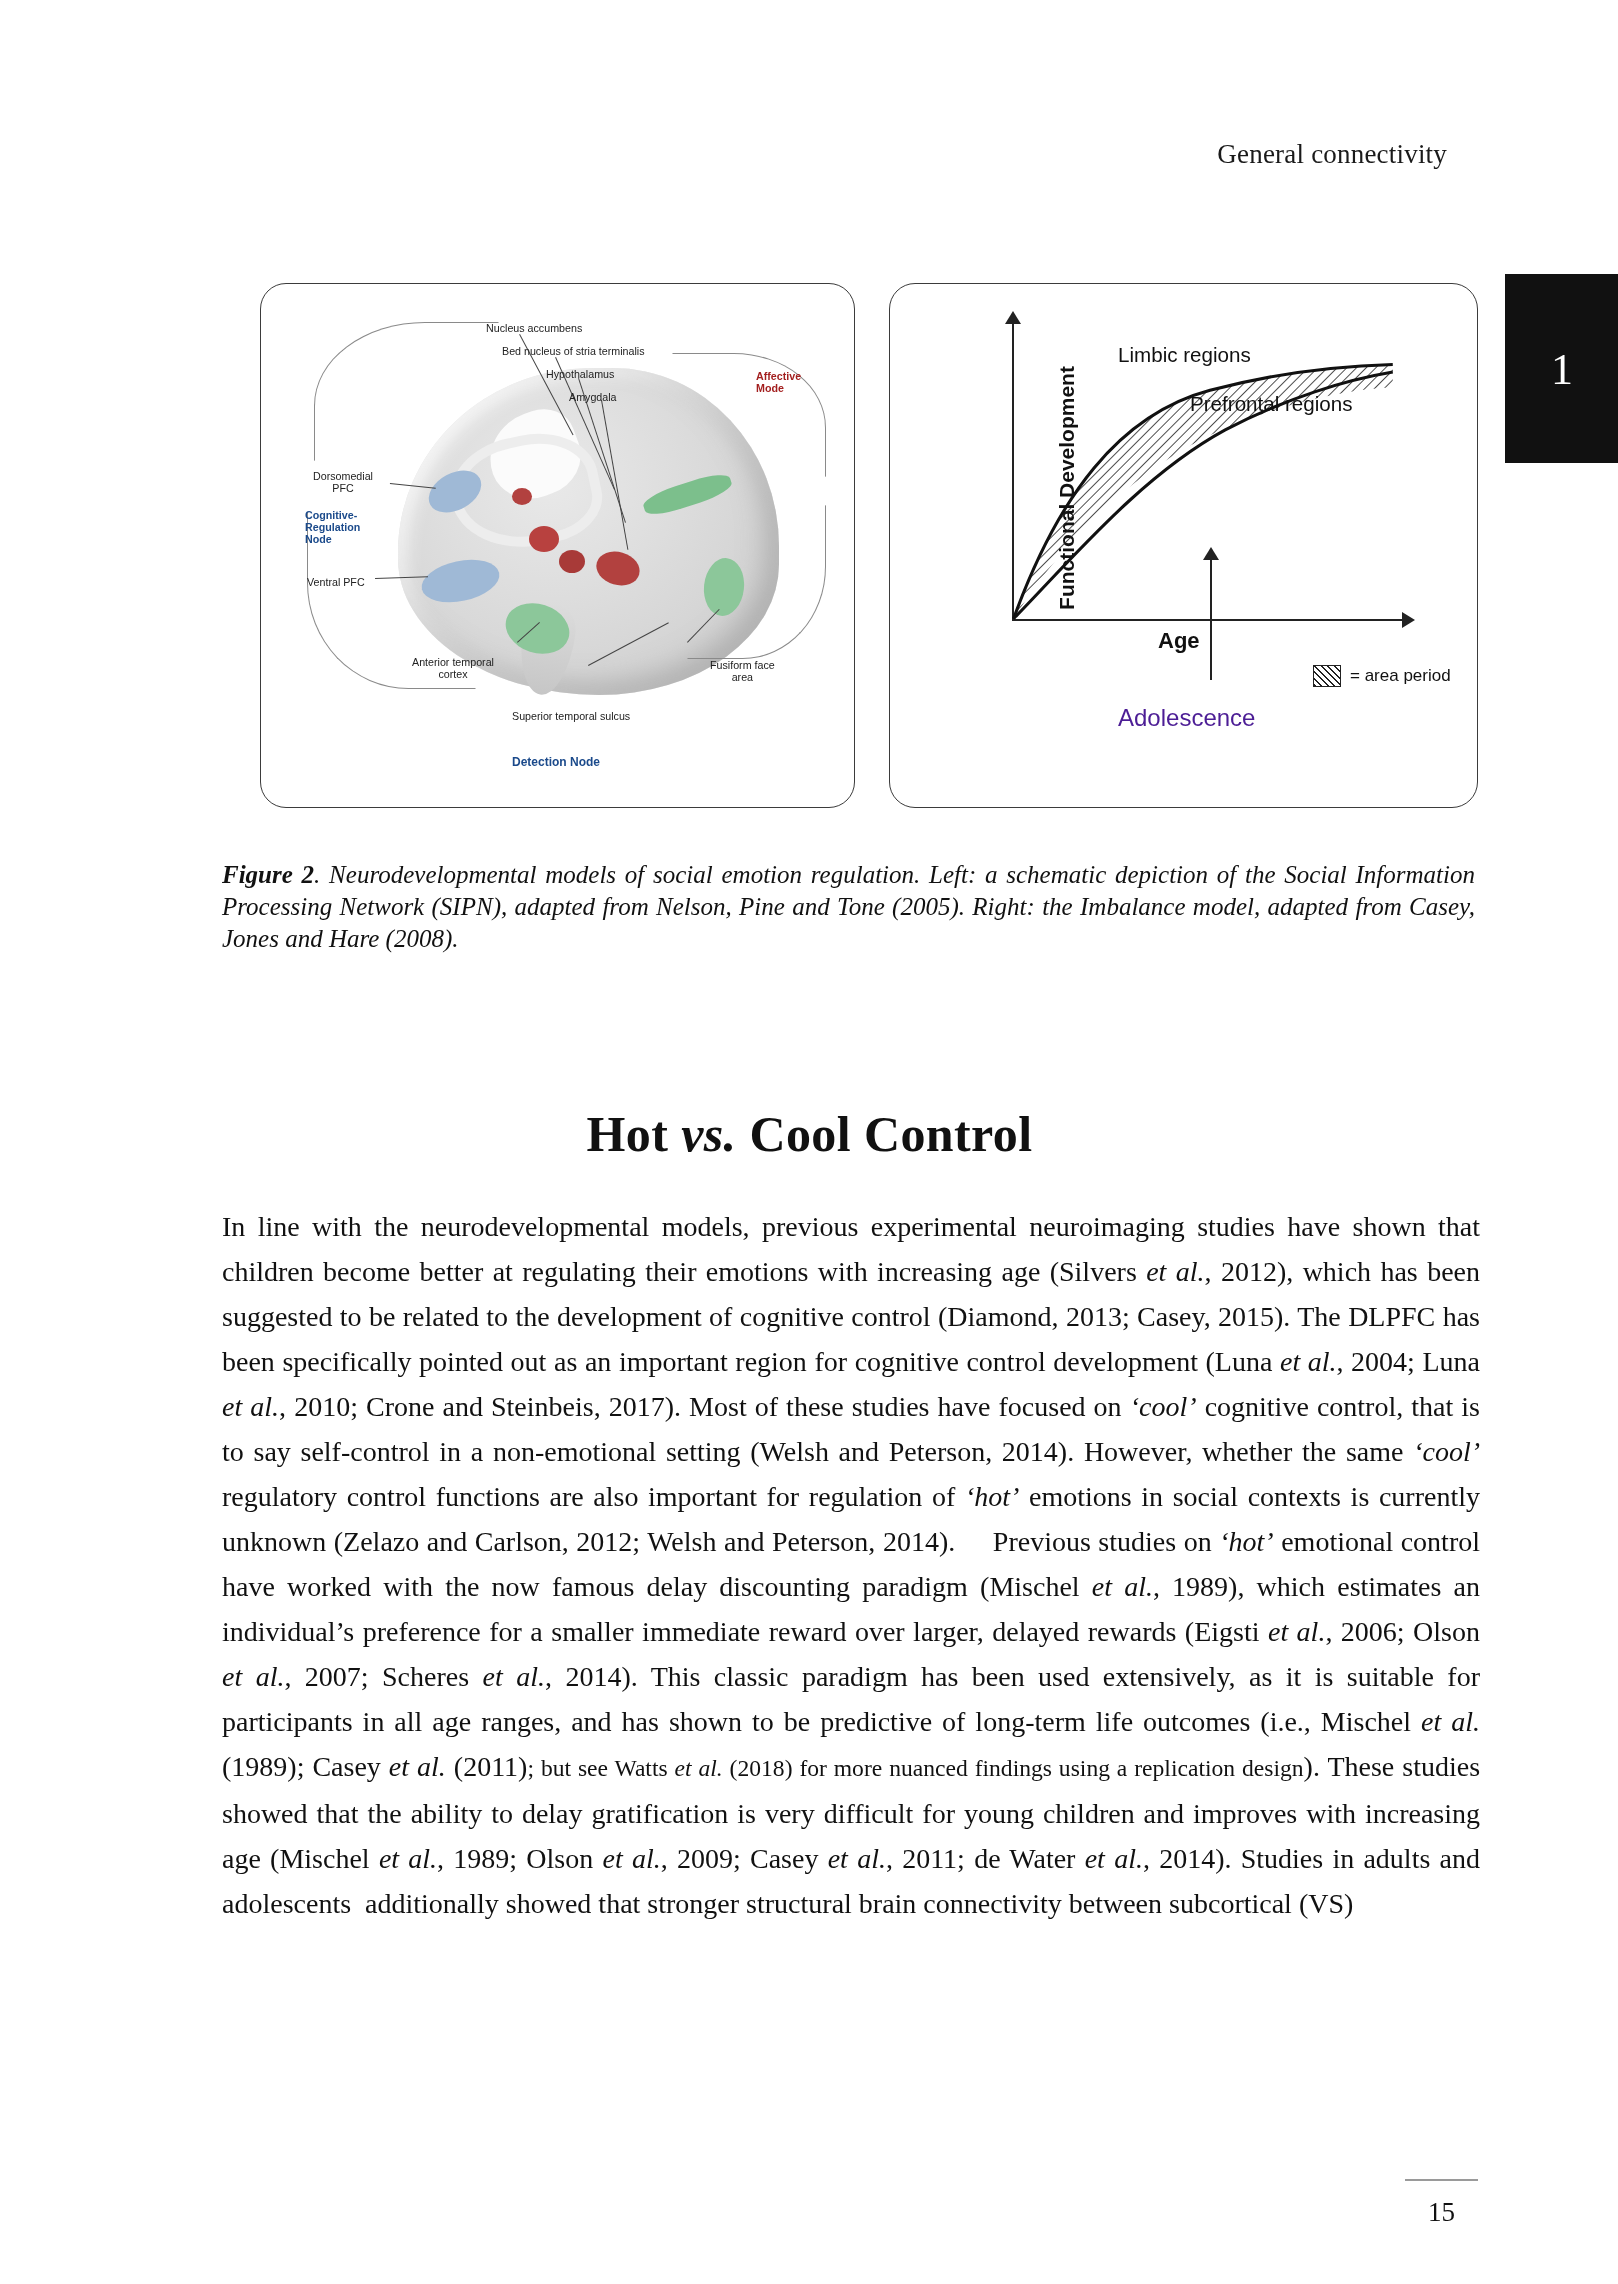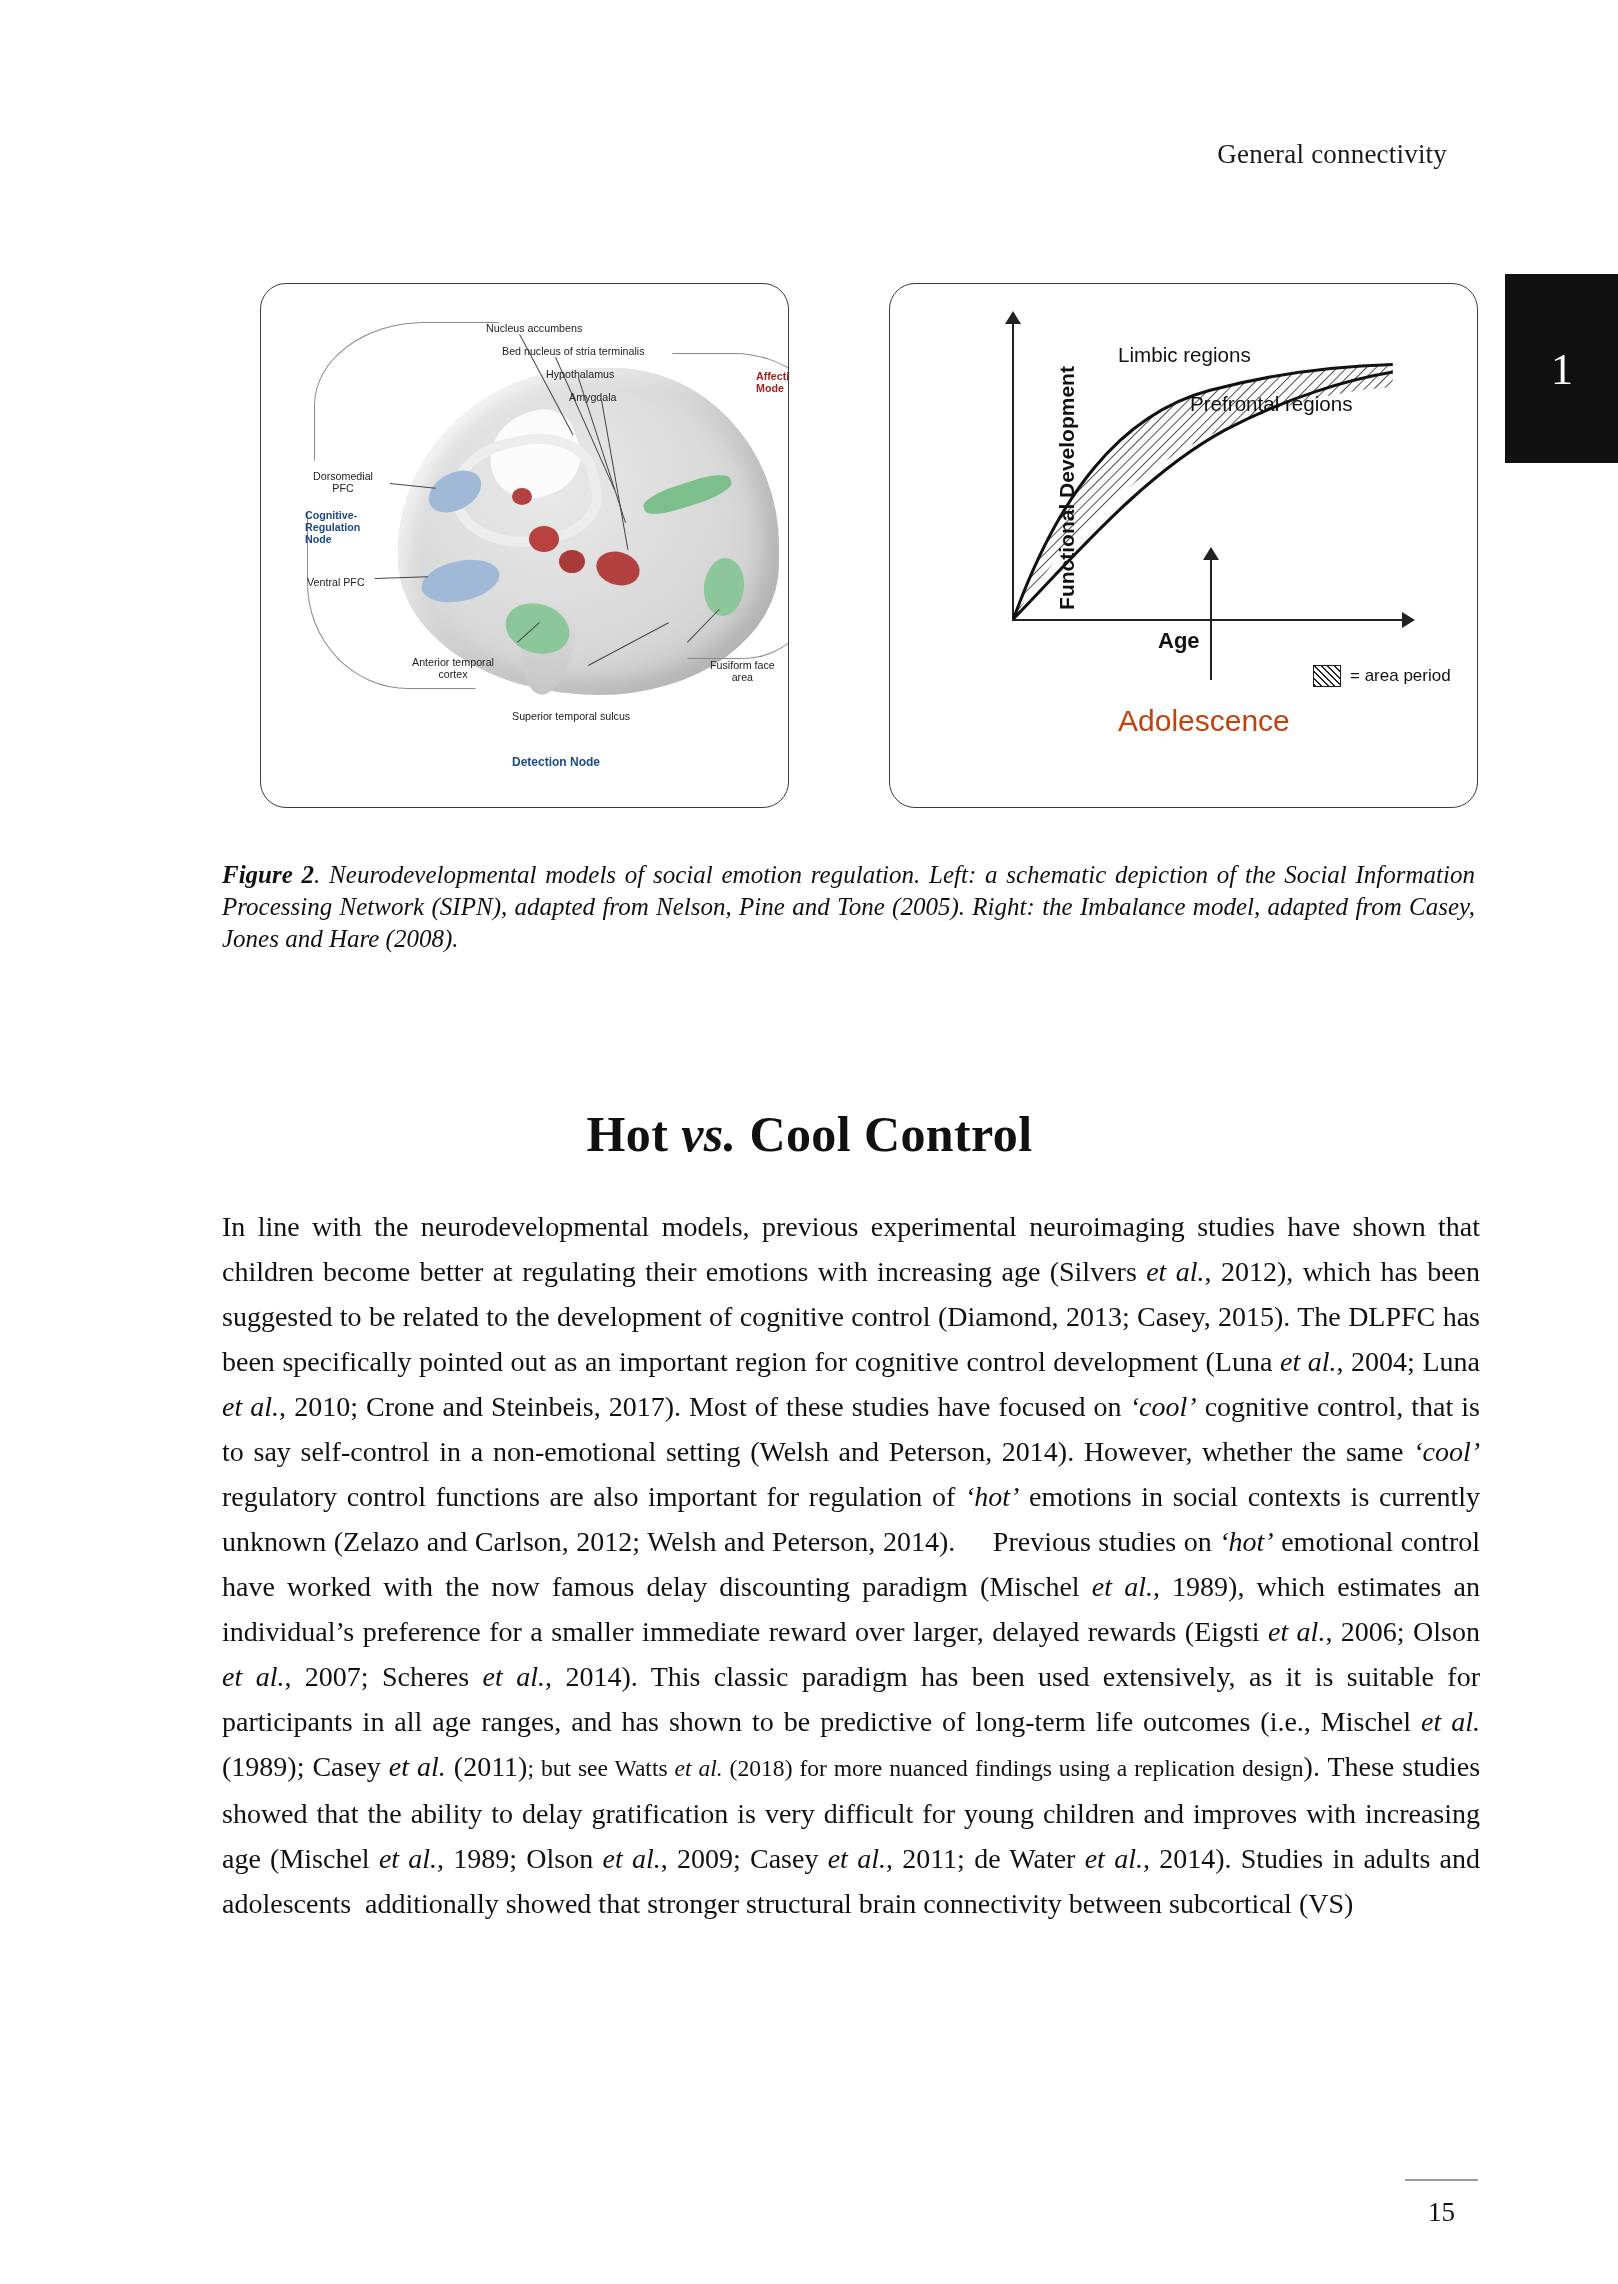--- a/index.html
+++ b/index.html
@@ -61,21 +61,21 @@
   .fig-panel {
     position: absolute;
     top: 0;
     height: 525px;
     border: 1.5px solid #3b3b3b;
     border-radius: 26px;
     background: #ffffff;
     box-sizing: border-box;
     overflow: hidden;
   }
-  .fig-left { left: 0; width: 529px; }
+  .fig-left { left: 0; width: 595px; }
   .fig-right { left: 629px; width: 589px; }
 
   
   .brain-wrap { position: absolute; inset: 0; }
 
   .brain-shape {
     position: absolute;
     left: 137px;
     top: 84px;
     width: 381px;
@@ -195,22 +195,22 @@
     font-family: "Liberation Sans", sans-serif;
     font-size: 20.6px;
     color: #111;
     white-space: nowrap;
   }
   .adolescence-label {
     position: absolute;
     left: 228px;
     top: 420px;
     font-family: "Liberation Sans", sans-serif;
-    font-size: 30px;
-    color: #c2410c;
+    font-size: 24px;
+    color: #4c1d95;
   }
   .adol-arrow-stem {
     position: absolute;
     left: 320px; top: 274px;
     width: 2.3px; height: 122px;
     background: #222;
   }
   .adol-arrow-head {
     position: absolute;
     left: 313px; top: 263px;

